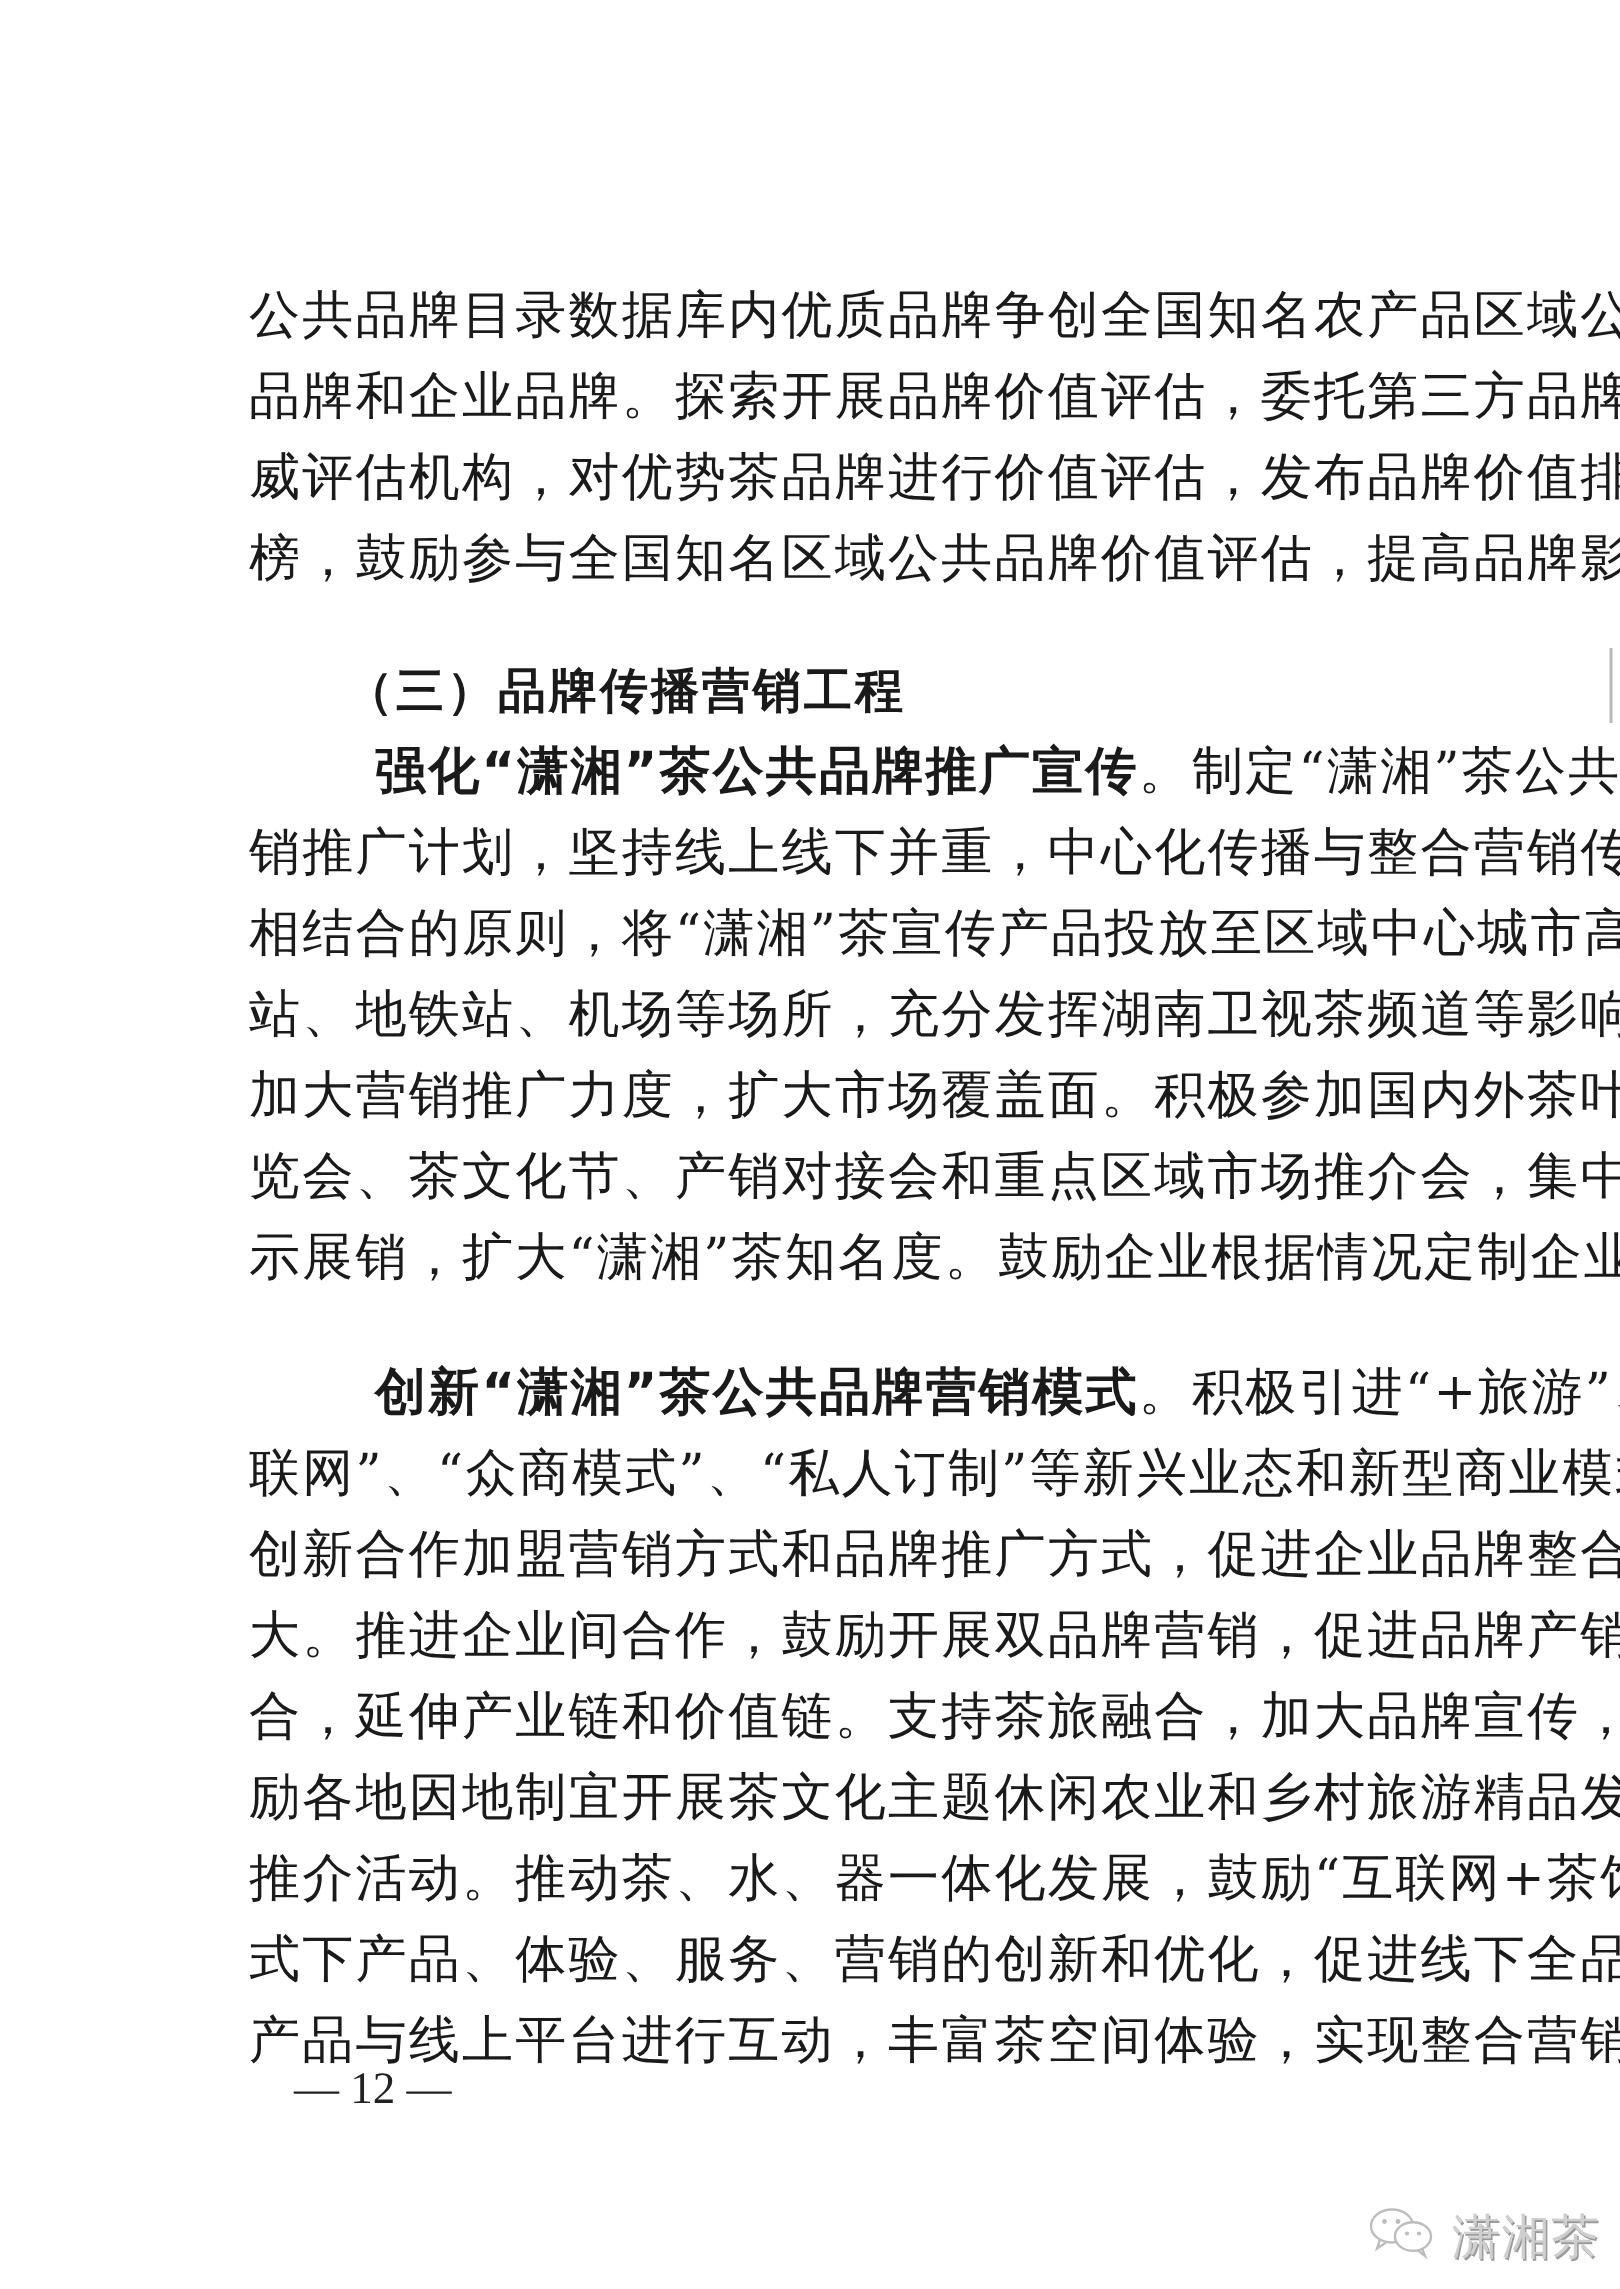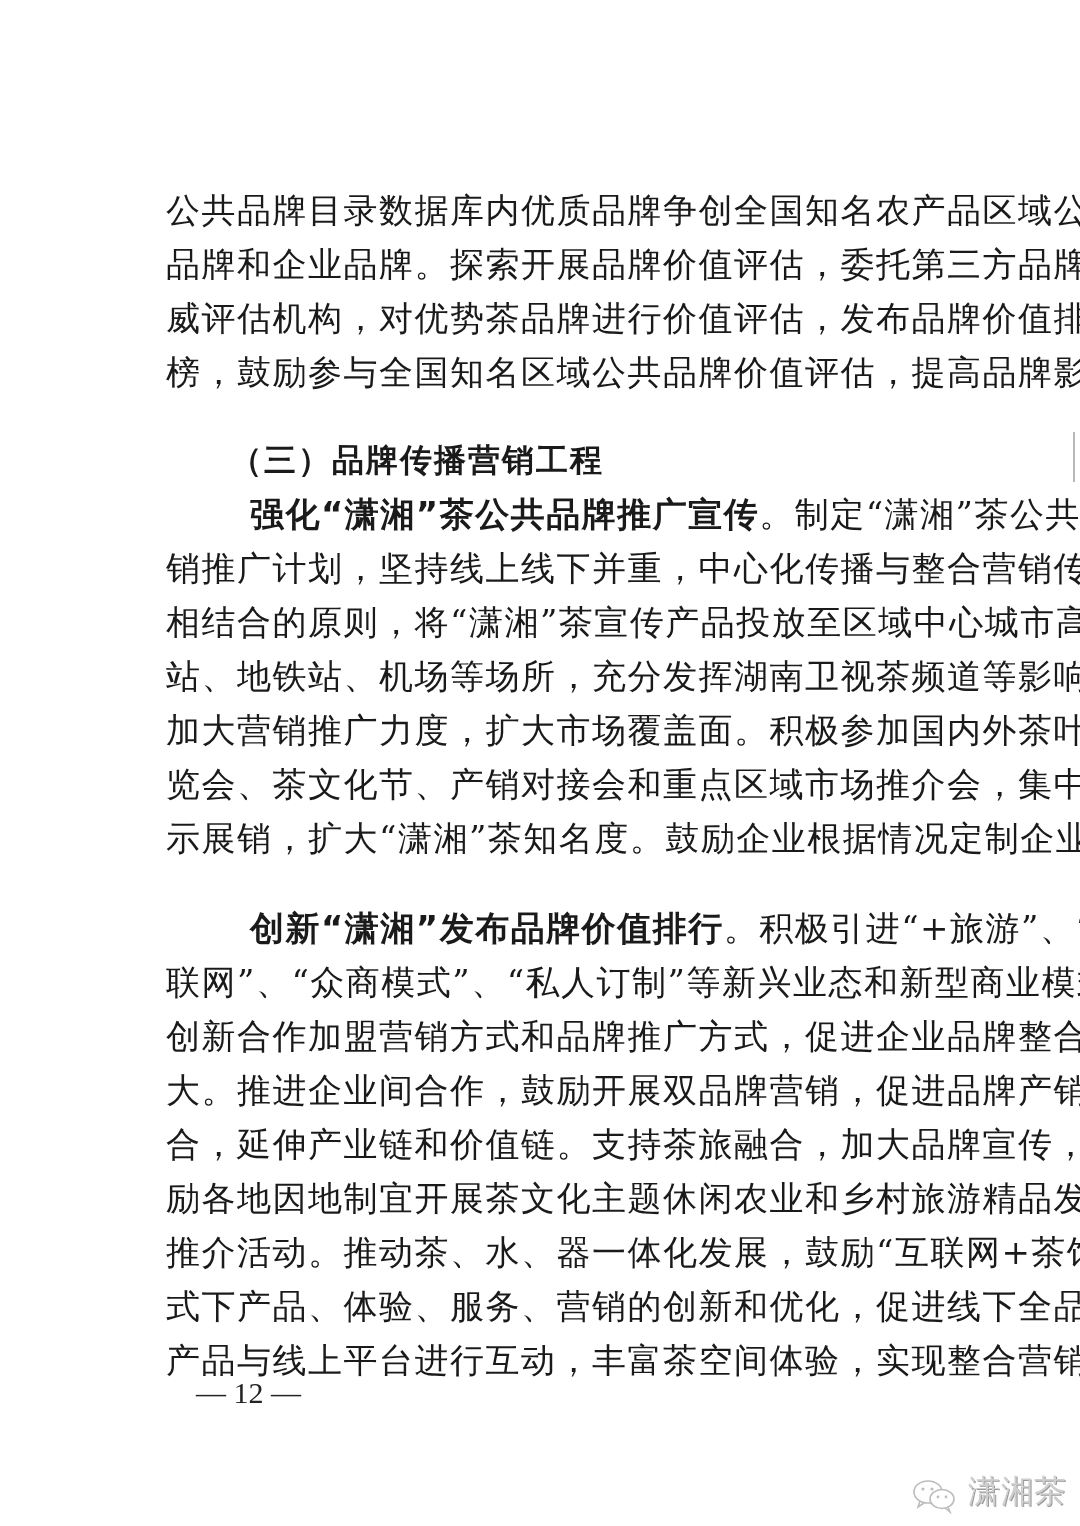--- a/index.html
+++ b/index.html
@@ -13,21 +13,21 @@
       letter-spacing:1.5px; white-space:nowrap; text-align:justify; text-align-last:justify;
     }
     .line.short { text-align-last:left; }
     .line.indent { left:234px; width:732px; }
     .b { font-weight:bold; font-family:"DejaVu Sans","Liberation Sans",sans-serif;margin-left:16px; }
     .heading { position:absolute; left:230px; font-size:32px; line-height:40px; font-weight:bold;
       font-family:"DejaVu Sans","Liberation Sans",sans-serif; letter-spacing:2px; }
     .pagenum { position:absolute; left:196px; top:1376px; font-size:30px; line-height:34px;
       font-family:"Liberation Serif",serif; color:#222; }
     .margin-mark { position:absolute; left:1073px; top:432px; width:2px; height:50px; background:#b8b8b8; }
-    .watermark { position:absolute; left:912px; top:1470px; display:flex; align-items:flex-end; gap:10px; color:#c4c4c4; }
+    .watermark { position:absolute; left:912px; top:1470px; display:flex; align-items:flex-start; gap:10px; color:#c4c4c4; }
     .wm-icon { width:46px; height:36px; position:relative; }
     .wm-text { font-size:32px; font-family:"DejaVu Sans","Liberation Sans",sans-serif; color:#cfcfcf;
       text-shadow:1px 1px 0 #9a9a9a; letter-spacing:1px; }
   </style>
 </head>
 <body>
 
 <div class="page">
 
   <div class="line" style="top:190px">公共品牌目录数据库内优质品牌争创全国知名农产品区域公共</div>
@@ -41,21 +41,21 @@
     <span class="b">强化“潇湘”茶公共品牌推广宣传</span><span>。制定“潇湘”茶公共品牌营</span>
   </div>
   <div class="line" style="top:548px">销推广计划，坚持线上线下并重，中心化传播与整合营销传播</div>
   <div class="line" style="top:602px">相结合的原则，将“潇湘”茶宣传产品投放至区域中心城市高铁</div>
   <div class="line" style="top:656px">站、地铁站、机场等场所，充分发挥湖南卫视茶频道等影响力，</div>
   <div class="line" style="top:710px">加大营销推广力度，扩大市场覆盖面。积极参加国内外茶叶博</div>
   <div class="line" style="top:764px">览会、茶文化节、产销对接会和重点区域市场推介会，集中展</div>
   <div class="line" style="top:818px">示展销，扩大“潇湘”茶知名度。鼓励企业根据情况定制企业品牌</div>
 
   <div class="line indent" style="top:908px">
-    <span class="b">创新“潇湘”发布品牌价值排行</span><span>。积极引进“+旅游”、“+互</span>
+    <span class="b">创新“潇湘”茶公共品牌营销模式</span><span>。积极引进“+旅游”、“+互</span>
   </div>
   <div class="line" style="top:962px">联网”、“众商模式”、“私人订制”等新兴业态和新型商业模式。</div>
   <div class="line" style="top:1016px">创新合作加盟营销方式和品牌推广方式，促进企业品牌整合壮</div>
   <div class="line" style="top:1070px">大。推进企业间合作，鼓励开展双品牌营销，促进品牌产销融</div>
   <div class="line" style="top:1124px">合，延伸产业链和价值链。支持茶旅融合，加大品牌宣传，鼓</div>
   <div class="line" style="top:1178px">励各地因地制宜开展茶文化主题休闲农业和乡村旅游精品发布</div>
   <div class="line" style="top:1232px">推介活动。推动茶、水、器一体化发展，鼓励“互联网+茶馆”模</div>
   <div class="line" style="top:1286px">式下产品、体验、服务、营销的创新和优化，促进线下全品类</div>
   <div class="line" style="top:1340px">产品与线上平台进行互动，丰富茶空间体验，实现整合营销、</div>
 

